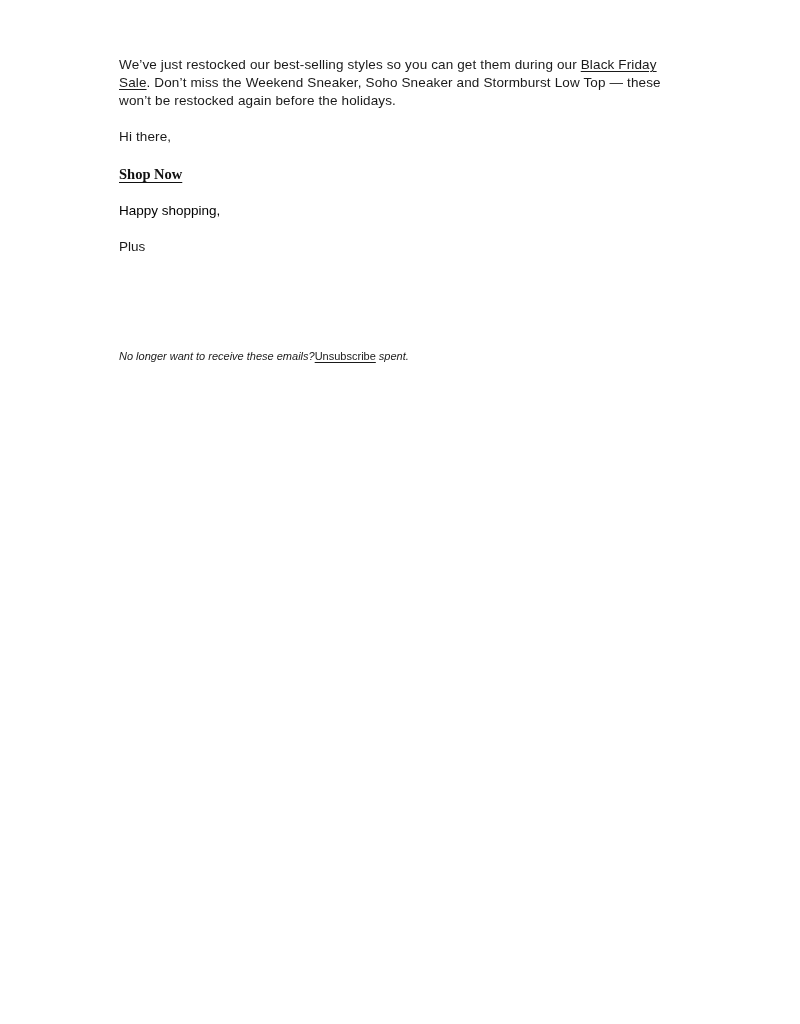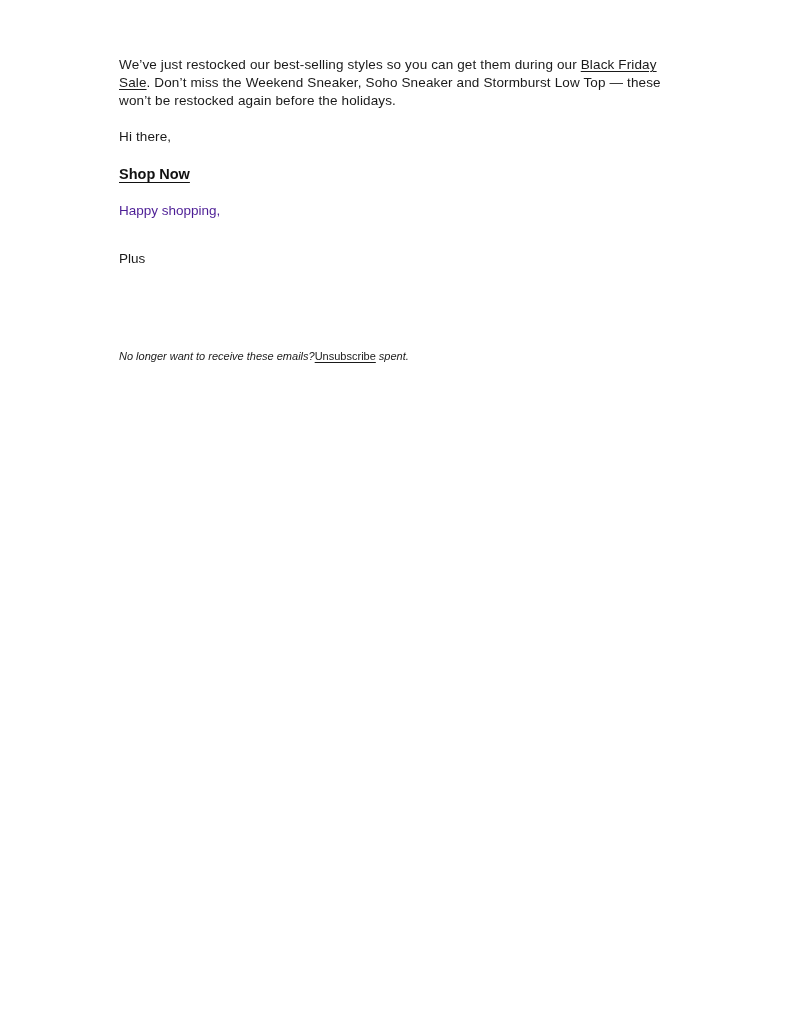--- a/index.html
+++ b/index.html
@@ -35,26 +35,27 @@
   .cta-wrap {
     margin: 0 0 18px 0;
   }
   a.cta-link {
     font-size: 14.5px;
     font-weight: bold;
     color: #111111;
     text-decoration: underline;
     text-underline-offset: 3px;
     line-height: 20px;
+    font-family: Liberation Serif, serif;
   }
   .signoff {
     font-size: 13.5px;
     line-height: 18px;
-    margin: 0 0 30px 0;
-    color: #4c1d95;
+    margin: 0 0 18px 0;
+    color: #000000;
   }
   .name {
     font-size: 13.5px;
     line-height: 18px;
     margin: 0;
     color: #1a1a1a;
   }
   .footer {
     position: absolute;
     left: 119px;

